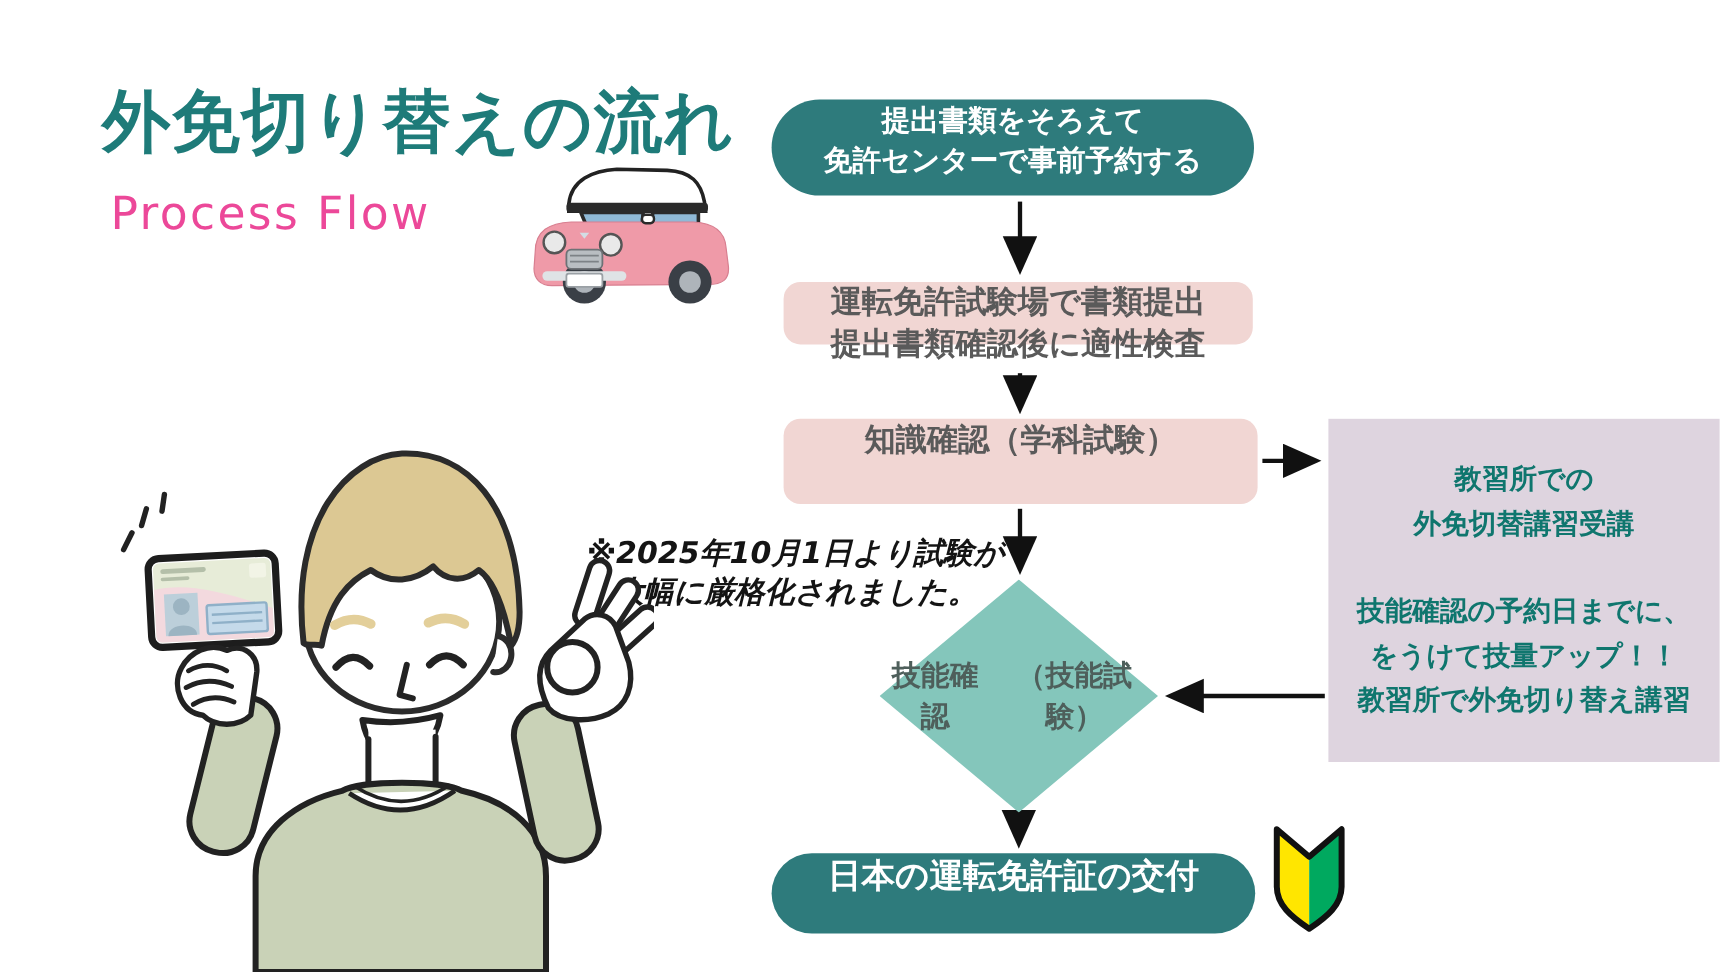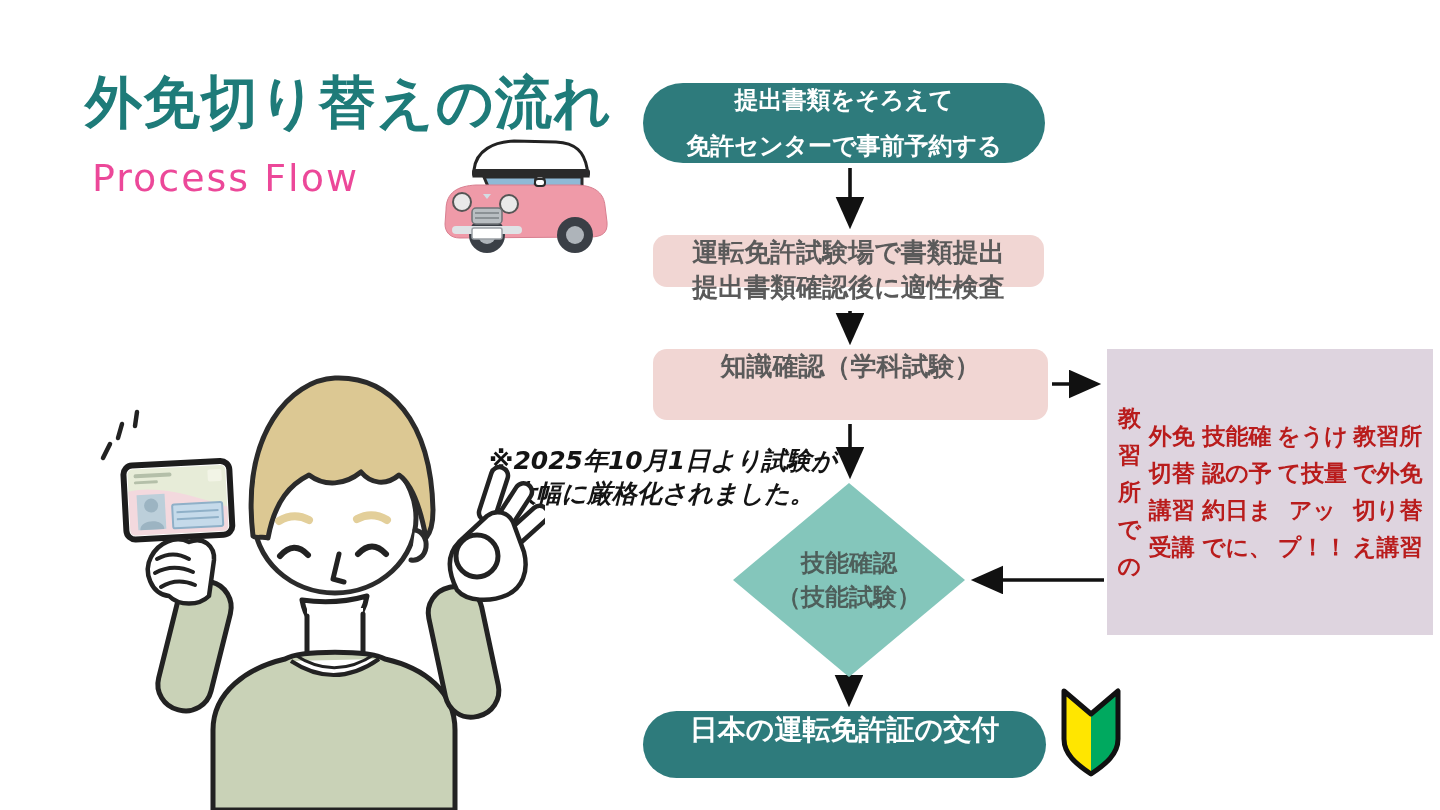--- a/index.html
+++ b/index.html
@@ -15,43 +15,43 @@
     left:85px;top:68px;width:560px;
     font-size:57px;font-weight:bold;color:#1e7b79;letter-spacing:1px;
     line-height:1.2;white-space:nowrap;
   }
   .page-subtitle{
     left:92px;top:156px;
     font-size:38px;color:#ec4899;letter-spacing:2px;white-space:nowrap;
   }
 
   
-  .flow-box{display:flex;flex-direction:column;align-items:center;justify-content:space-between;text-align:center;}
+  .flow-box{display:flex;flex-direction:column;align-items:center;justify-content:flex-start;text-align:center;}
   .pill{
     background:#2e7b7c;color:#ffffff;border-radius:40px;
     font-weight:bold;
   }
   .step1{left:643px;top:83px;width:402px;height:80px;font-size:24px;line-height:34px;}
   .pinkbox{
     background:#f1d6d3;color:#5a5a5a;border-radius:14px;font-weight:bold;
   }
   .step2{left:653px;top:235px;width:391px;height:52px;font-size:26px;line-height:35px;}
   .step3{left:653px;top:349px;width:395px;height:71px;font-size:26px;}
   .trainingbox{
     left:1107px;top:349px;width:326px;height:286px;
-    background:#ded4df;color:#b91c1c;font-weight:bold;font-size:23px;line-height:37px;
-    display:flex;flex-direction:row;align-items:center;justify-content:center;text-align:center;
+    background:#ded4df;color:#0f766e;font-weight:bold;font-size:23px;line-height:37px;
+    display:flex;flex-direction:column;align-items:center;justify-content:center;text-align:center;
     padding:0 6px;box-sizing:border-box;
   }
   .trainingbox .gap{height:36px;}
   .diamond-wrap{left:733px;top:483px;width:232px;height:194px;}
   .diamond-shape{position:absolute;left:0;top:0;width:100%;height:100%;}
   .diamond-label{
     position:absolute;left:0;top:0;width:100%;height:100%;
-    display:flex;flex-direction:column;align-items:center;justify-content:center;text-align:left;
+    display:flex;flex-direction:row;align-items:center;justify-content:center;text-align:center;
     color:#4e5f5b;font-weight:bold;font-size:24px;line-height:34px;
   }
   .step5{left:643px;top:711px;width:403px;height:67px;border-radius:34px;font-size:28px;}
 
   
   .note{
     left:470px;top:444px;width:386px;text-align:center;
     color:#141414;font-weight:bold;font-size:25px;line-height:33px;font-style:italic;
   }
 

